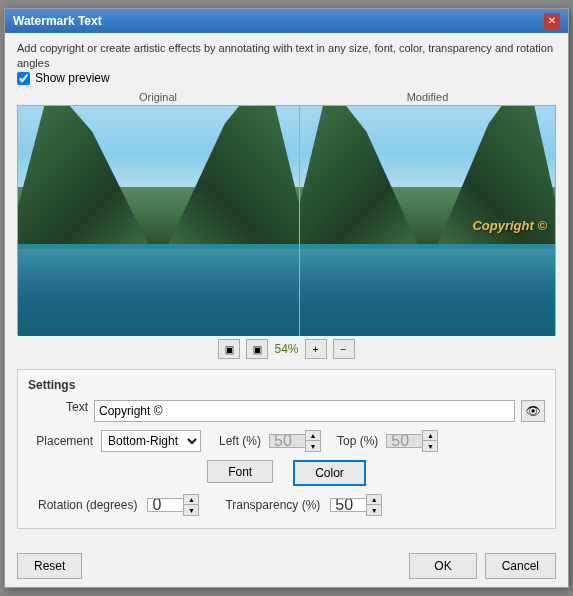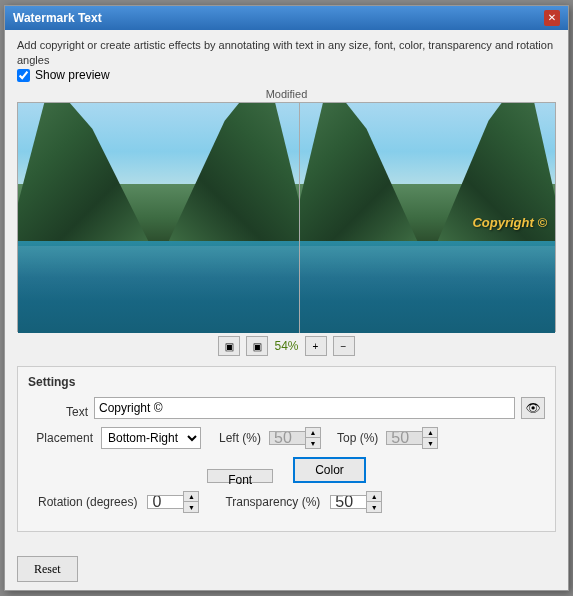--- a/index.html
+++ b/index.html
@@ -169,32 +169,32 @@
       font-size: 10px;
     }
     .zoom-label {
       font-size: 12px;
       color: #4d7c0f;
     }
     
     .settings-section {
       border: 1px solid #ccc;
       background: #f5f5f5;
-      padding: 8px 10px 10px;
+      padding: 8px 10px 4px;
       margin-bottom: 8px;
     }
     .settings-title {
       font-weight: bold;
       font-size: 12px;
       margin-bottom: 8px;
       color: #333;
     }
     .settings-row {
       display: flex;
-      align-items: flex-end;
+      align-items: flex-start;
       margin-bottom: 8px;
       gap: 6px;
     }
     .settings-label {
       color: #333;
       font-size: 12px;
     }
     .text-input {
       flex: 1;
       height: 22px;
@@ -267,21 +267,21 @@
     }
     .spinner-btn:first-child {
       border-bottom: 1px solid #aaa;
     }
     .btn-font {
       padding: 3px 20px;
       background: #e8e8e8;
       border: 1px solid #aaa;
       cursor: pointer;
       font-size: 12px;
-      height: 14px;
+      height: 23px;
     }
     .btn-color {
       padding: 3px 20px;
       background: #e8e8e8;
       border: 2px solid #0078d7;
       cursor: pointer;
       font-size: 12px;
       height: 26px;
     }
     .rotation-row {
@@ -297,21 +297,20 @@
       padding: 6px 12px 8px;
       background: #f0f0f0;
     }
     .btn-reset {
       padding: 4px 16px;
       background: #e8e8e8;
       border: 1px solid #aaa;
       cursor: pointer;
       font-size: 12px;
       height: 26px;
-      font-family: Liberation Serif, serif;
     }
     .bottom-right-btns {
       display: flex;
       gap: 8px;
     }
     .btn-ok {
       padding: 4px 24px;
       background: #e8e8e8;
       border: 1px solid #aaa;
       cursor: pointer;
@@ -346,20 +345,21 @@
   <div class="dialog-body">
 
     <div class="description">Add copyright or create artistic effects by annotating with text in any size, font, color, transparency and rotation angles</div>
 
     <div class="show-preview-row">
       <input type="checkbox" checked="" style="">
       <label>Show preview</label>
     </div>
 
     <div class="preview-label-row">
+      <div class="preview-label-original">Original</div>
       <div class="preview-label-modified">Modified</div>
     </div>
 
     <div class="preview-images">
 
       <div class="preview-original">
         <div class="mountain-scene">
           <div class="sky-light"></div>
           <div class="mountain-left"></div>
           <div class="mountain-right"></div>
@@ -459,14 +459,18 @@
             <button class="spinner-btn">▲</button>
             <button class="spinner-btn">▼</button>
           </div>
         </div>
       </div>
     </div>
   </div>
 
   <div class="bottom-bar">
     <button class="btn-reset">Reset</button>
+    <div class="bottom-right-btns">
+      <button class="btn-ok">OK</button>
+      <button class="btn-cancel">Cancel</button>
+    </div>
   </div>
 </div>
 
 </body></html>

